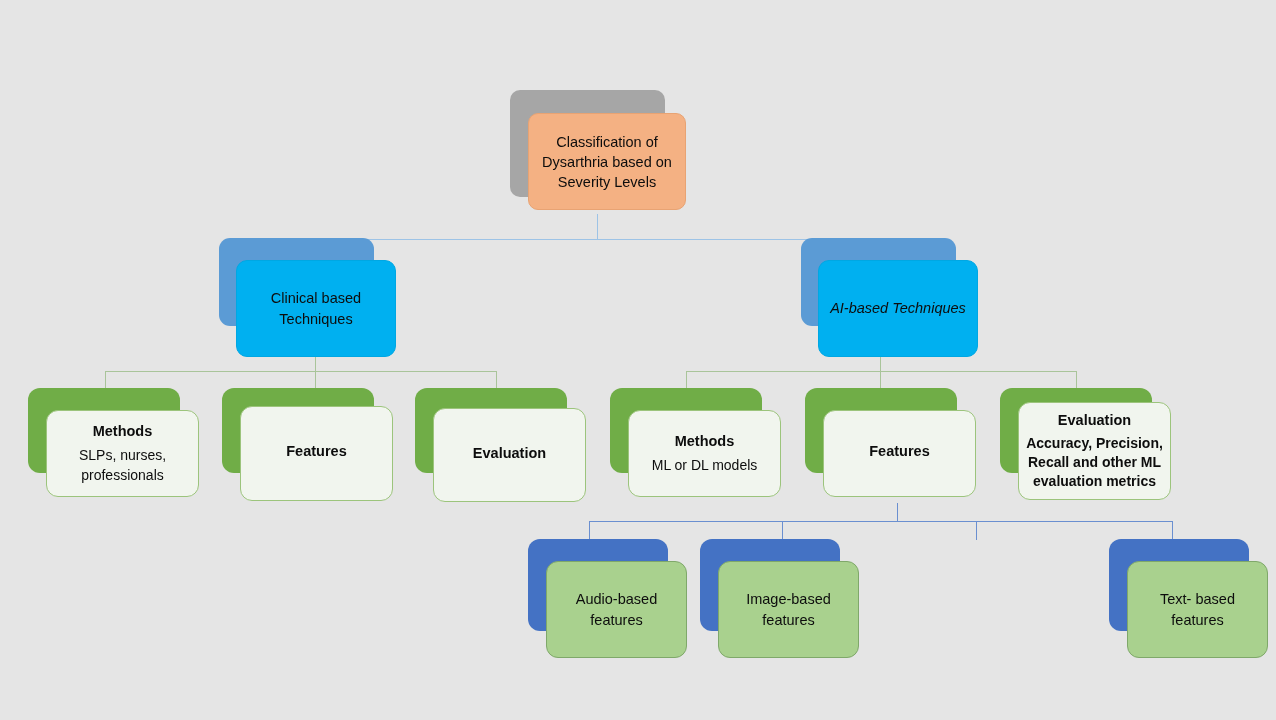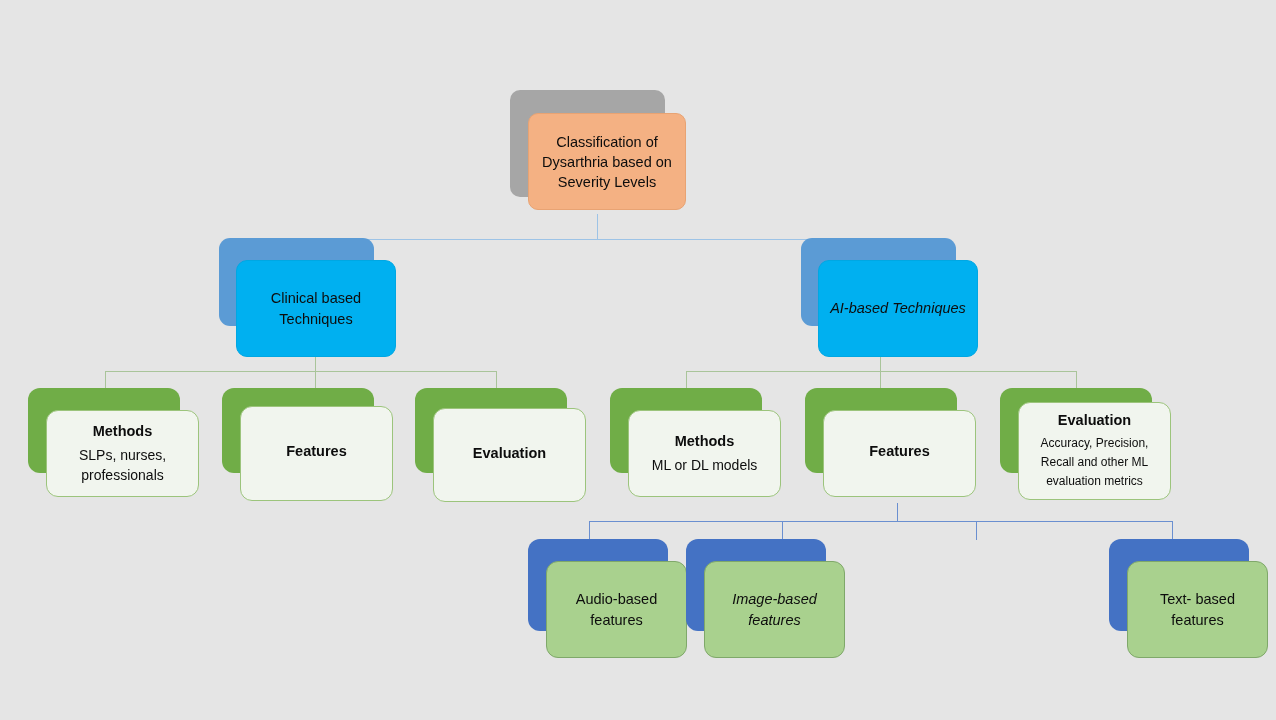--- a/index.html
+++ b/index.html
@@ -104,22 +104,23 @@
     font-weight: bold;
     font-size: 14.5px;
     margin-bottom: 5px;
     line-height: 18px;
   }
   .lvl2 .face .desc {
     font-size: 14px;
     line-height: 20px;
   }
   .lvl2 .face .desc.small {
-    font-size: 12px;
+    font-size: 14px;
     line-height: 19px;
+    font-weight: bold;
   }
 
   
   .lvl3 .shadow {
     width: 140px;
     height: 92px;
     background: #4472c4;
     border-radius: 12px;
   }
   .lvl3 .face {
@@ -238,21 +239,21 @@
     </div>
   </div>
 
   <div class="node lvl3" style="left:528px; top:539px; width:160px; height:120px;">
     <div class="shadow"></div>
     <div class="face">
       <span>Audio-based features</span>
     </div>
   </div>
 
-  <div class="node lvl3" style="left:686px; top:539px; width:160px; height:120px;font-style:italic;">
+  <div class="node lvl3" style="left:700px; top:539px; width:160px; height:120px;">
     <div class="shadow"></div>
     <div class="face">
       <span>Image-based features</span>
     </div>
   </div>
 
 
   <div class="node lvl3" style="left:1109px; top:539px; width:160px; height:120px;">
     <div class="shadow"></div>
     <div class="face">

